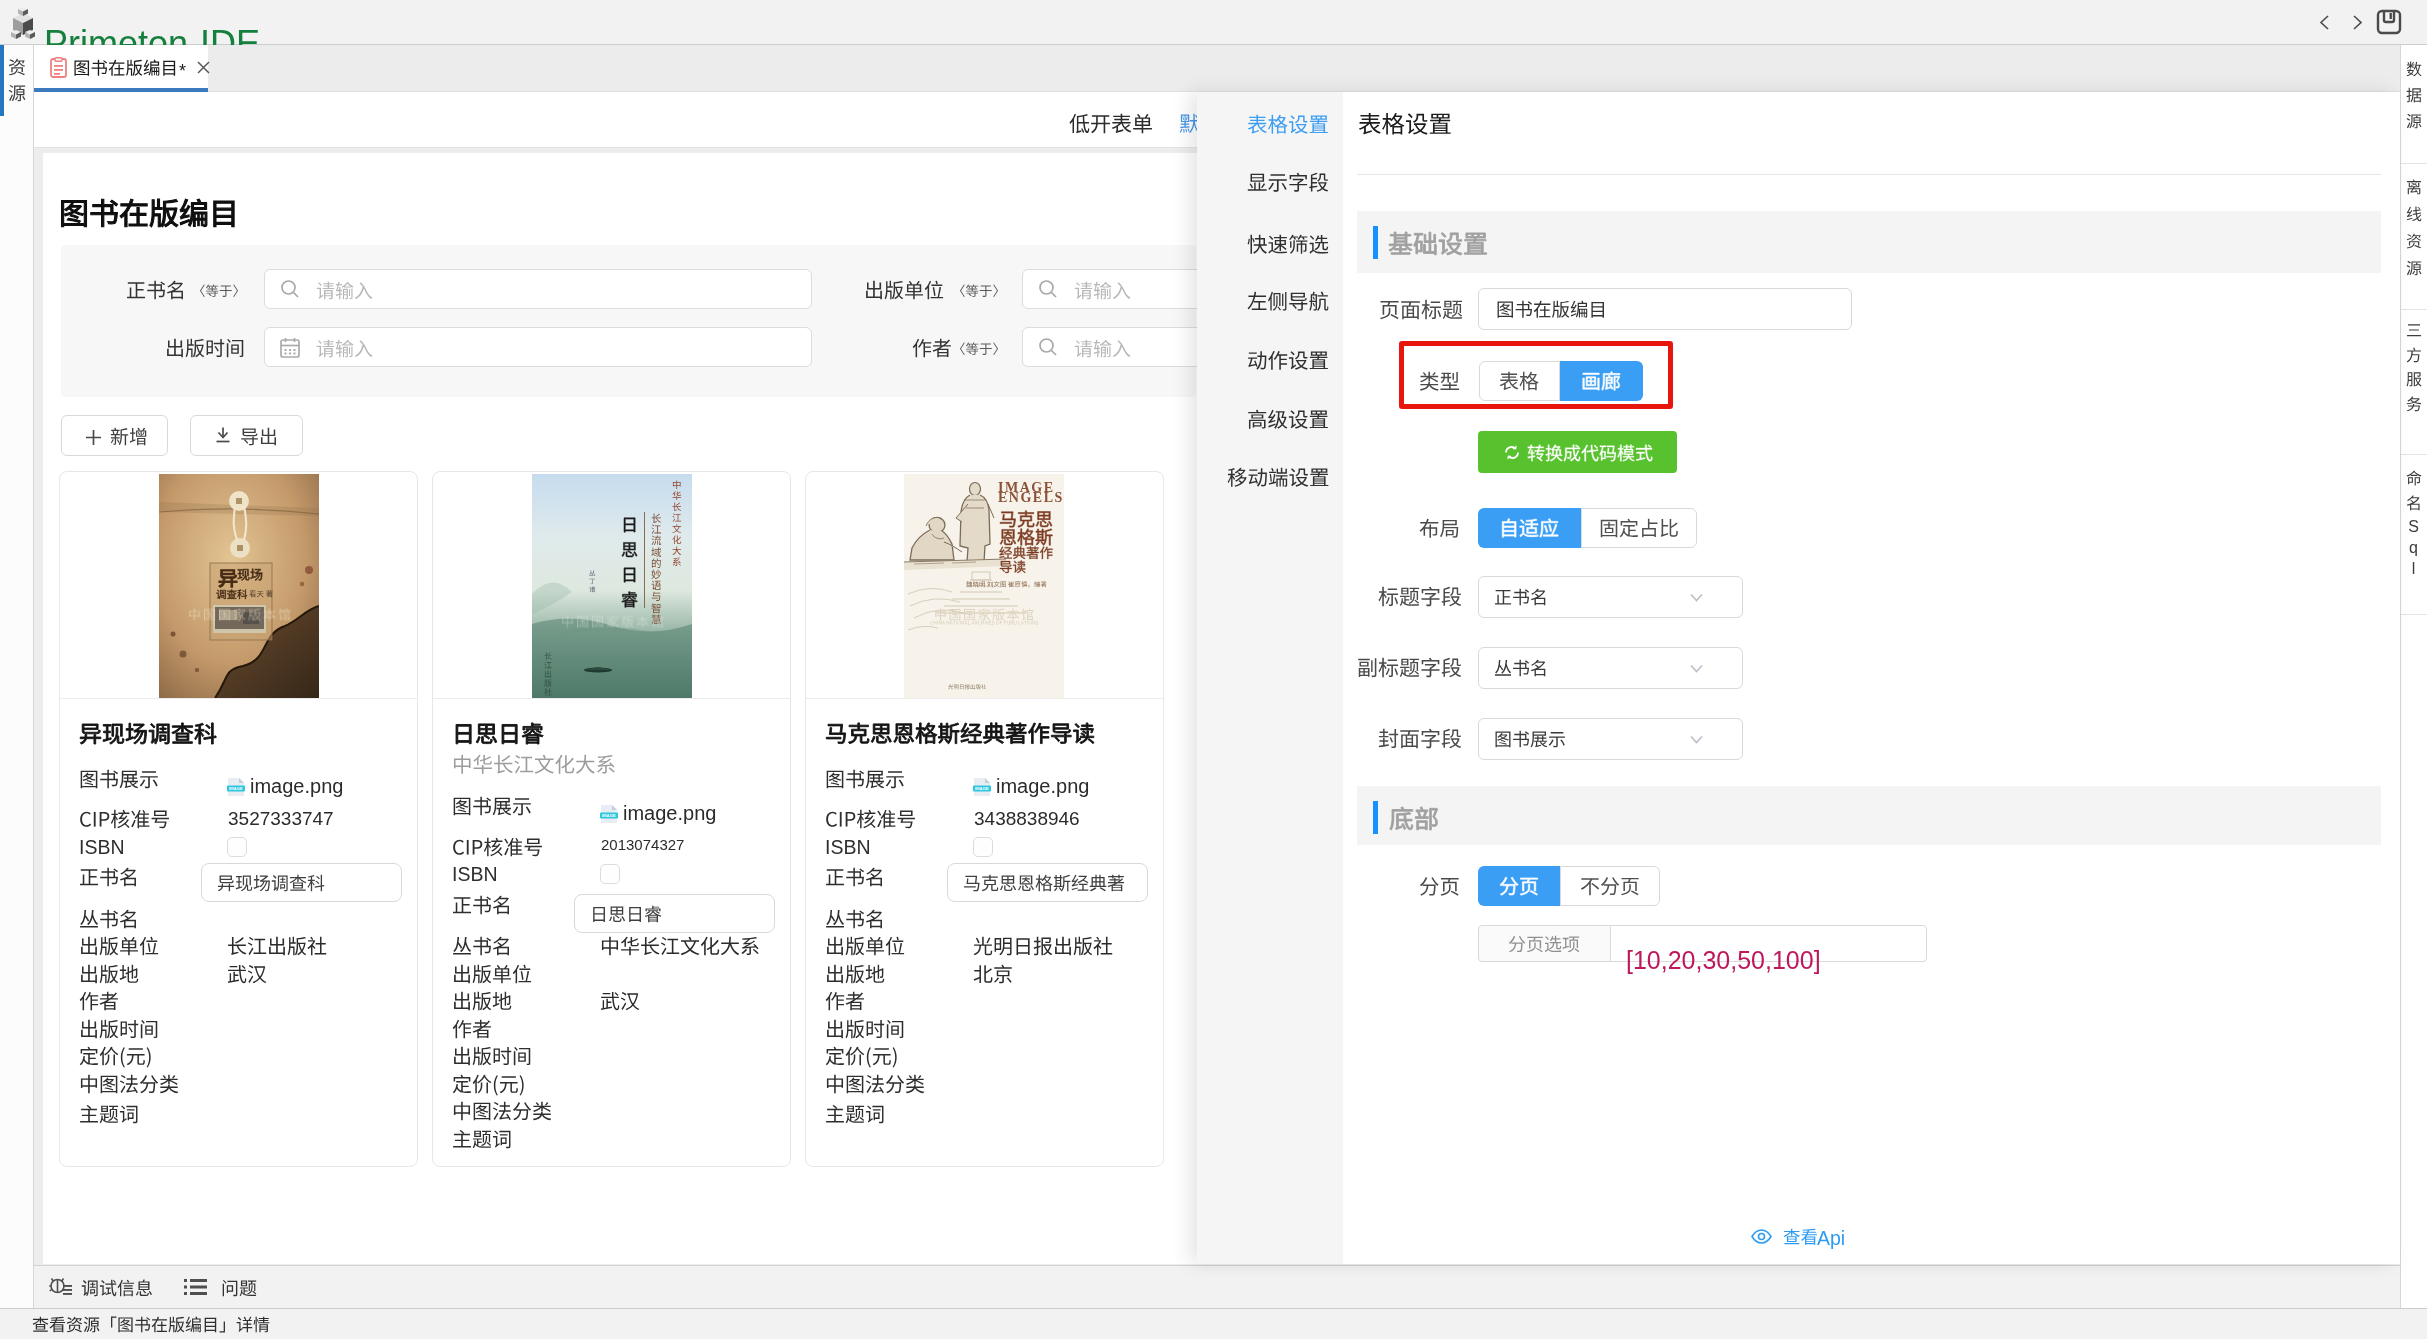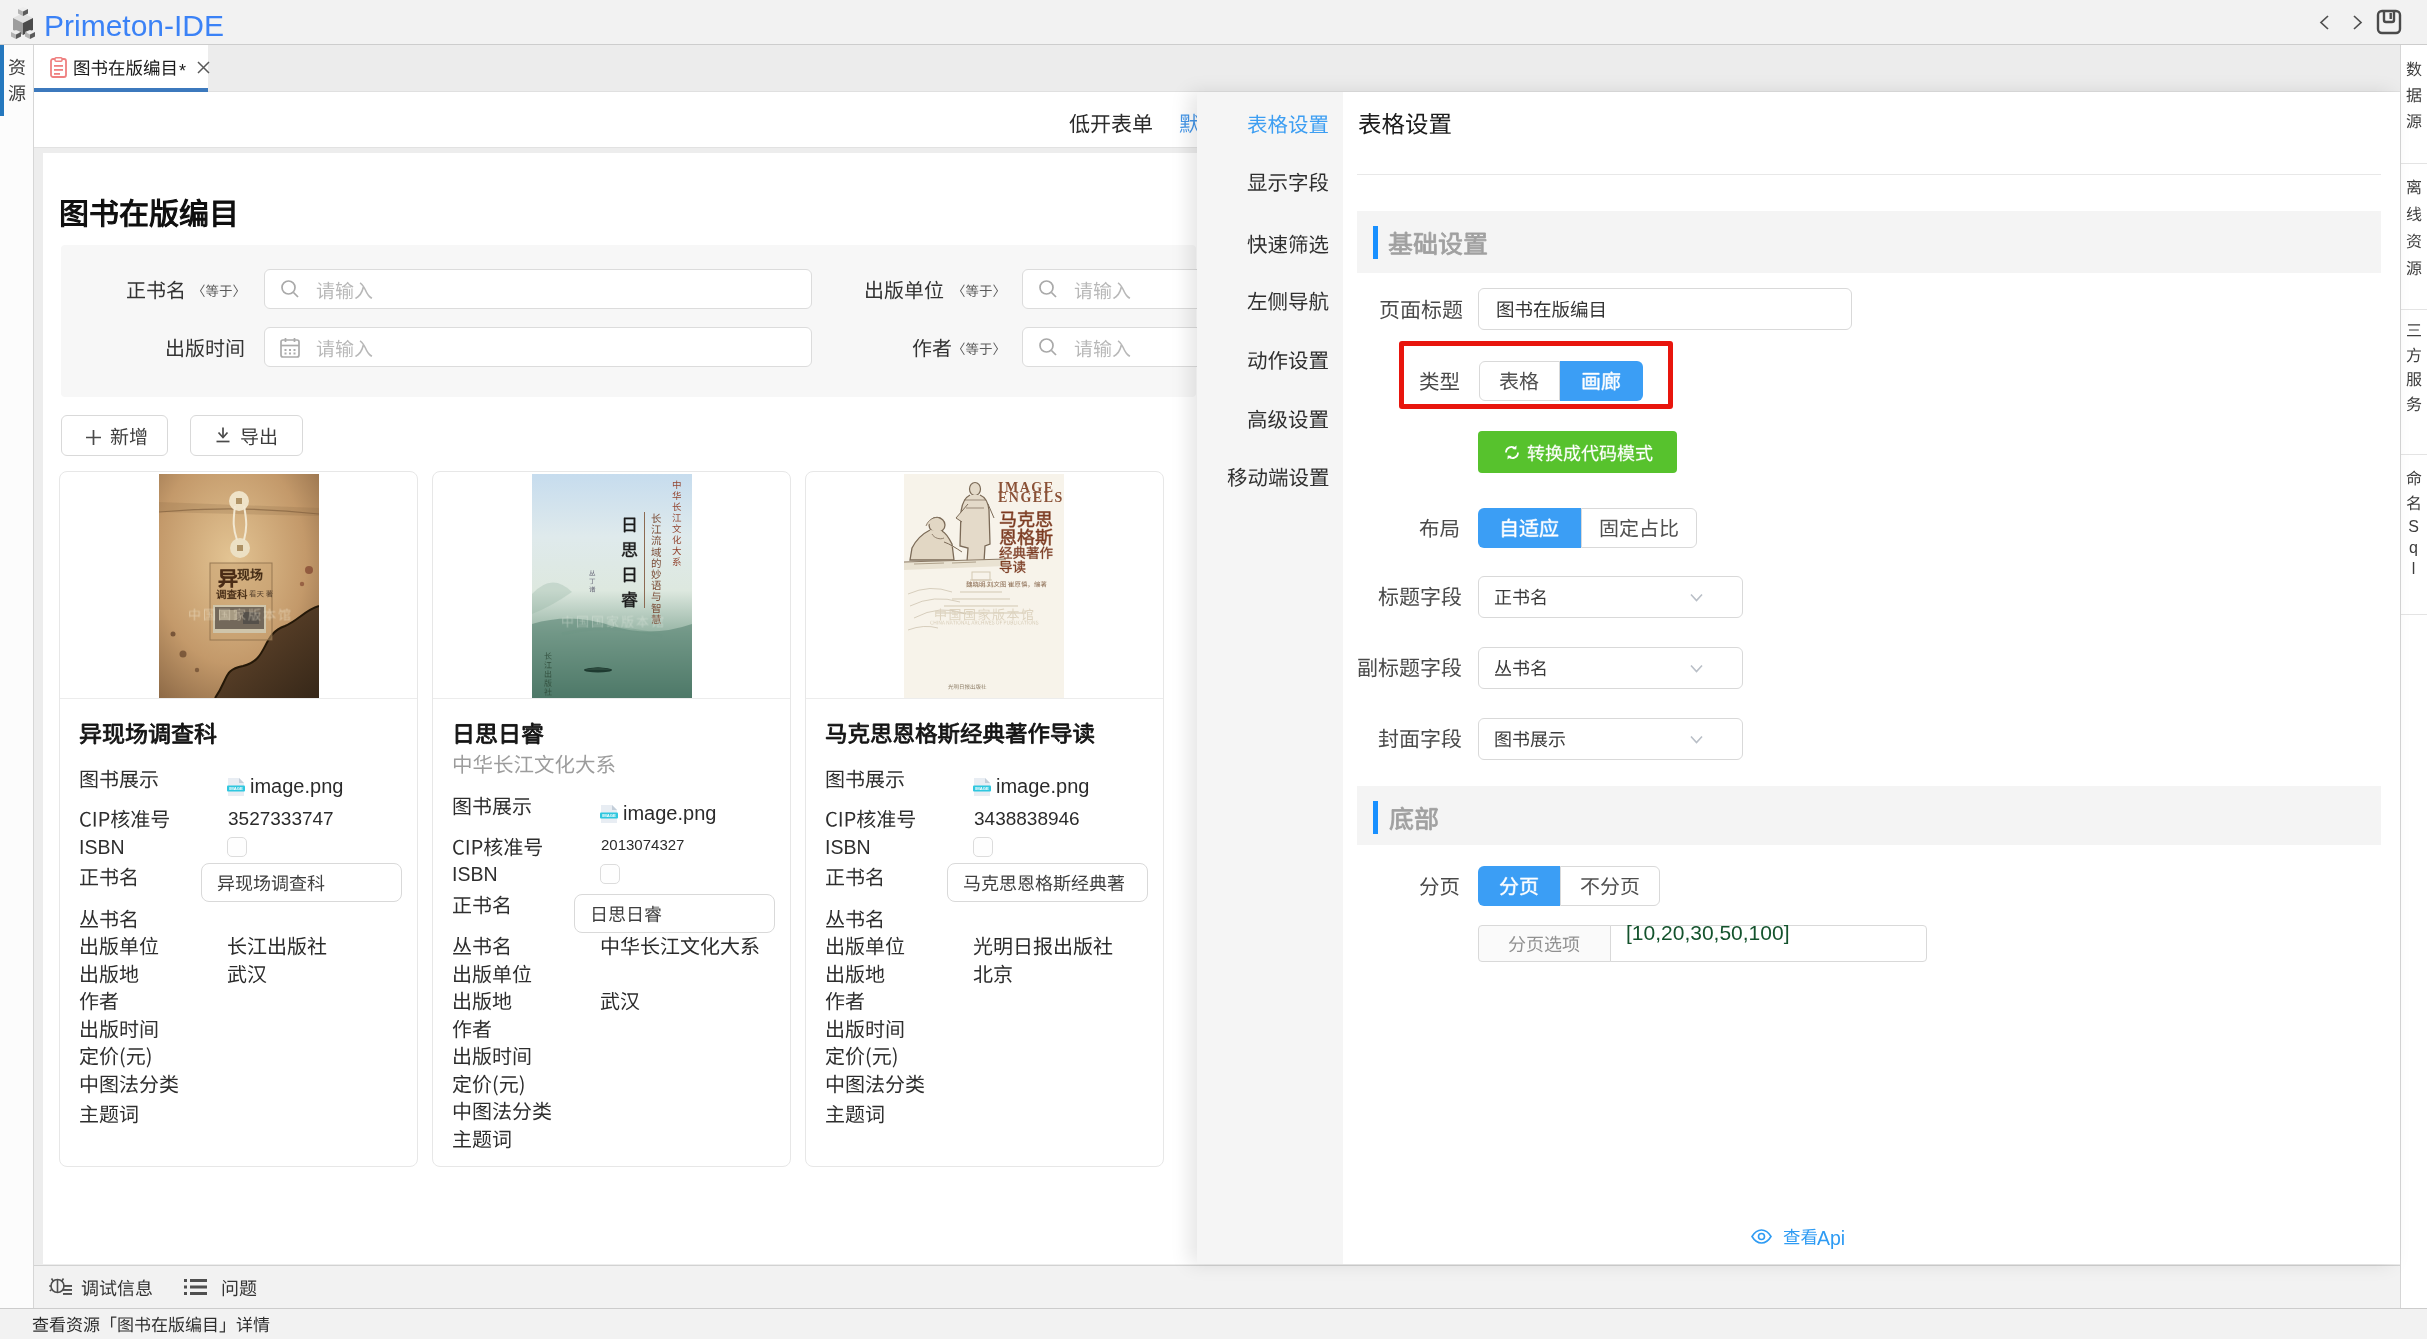--- a/index.html
+++ b/index.html
@@ -16,21 +16,21 @@
 <polygon points="9,2 14,4.5 14,9 9,6.5" fill="#b3b3b3"></polygon>
 <polygon points="19,2 14,4.5 14,9 19,6.5" fill="#5a5a5a"></polygon>
 <polygon points="2,25 7,23 12,25 7,27.5" fill="#ededed"></polygon>
 <polygon points="2,25 7,27.5 7,32 2,29.5" fill="#b3b3b3"></polygon>
 <polygon points="12,25 7,27.5 7,32 12,29.5" fill="#5a5a5a"></polygon>
 <polygon points="16,25 21,23 26,25 21,27.5" fill="#ededed"></polygon>
 <polygon points="16,25 21,27.5 21,32 16,29.5" fill="#b3b3b3"></polygon>
 <polygon points="26,25 21,27.5 21,32 26,29.5" fill="#5a5a5a"></polygon>
 </g>
   </svg>
-<div class="htx" style="left:44px;top:9px;font-size:30px;color:#3b82f6">Primeton-IDE</div>
+<div class="htx" style="left:44px;top:23px;font-size:36px;color:#15803d">Primeton-IDE</div>
 <svg class="a" style="left:2317px;top:14px" width="16" height="17" viewBox="0 0 16 17">
     <path d="M11 2 L4 8.5 L11 15" fill="none" stroke="#4f4f4f" stroke-width="1.7"></path>
   </svg>
 <svg class="a" style="left:2349px;top:14px" width="16" height="17" viewBox="0 0 16 17">
     <path d="M5 2 L12 8.5 L5 15" fill="none" stroke="#4f4f4f" stroke-width="1.7"></path>
   </svg>
 <svg class="a" style="left:2376px;top:9px" width="26" height="26" viewBox="0 0 26 26">
 <rect x="2" y="2" width="22" height="22" rx="4" fill="none" stroke="#4a4a4a" stroke-width="2.4"></rect>
 <path d="M8 3 v8 a2 2 0 0 0 2 2 h6 a2 2 0 0 0 2-2 v-8" fill="none" stroke="#4a4a4a" stroke-width="2.4"></path>
 <rect x="13.5" y="4" width="2.4" height="6" fill="#4a4a4a"></rect>
@@ -1415,21 +1415,21 @@
 <div class="a" style="left:1478px;top:925px;width:133px;height:37px;background:#fafafa;border:1px solid #d9d9d9;border-radius:4px 0 0 4px"></div>
 <div class="a" style="left:1610px;top:925px;width:317px;height:37px;background:#fff;border:1px solid #d9d9d9;border-radius:0 4px 4px 0"></div>
 <svg class="t" style="left:1508.0px;top:934.5px;width:72.0px;height:18.0px" viewBox="0 -880 4000 1000">
     <g transform="scale(1,-1)" fill="#909090">
       <use href="#g5206"></use>
       <use href="#g9875" x="1000"></use>
       <use href="#g9009" x="2000"></use>
       <use href="#g9879" x="3000"></use>
     </g>
   </svg>
-<div class="htx" style="left:1626px;top:921px;font-size:21px;color:#14532d">[10,20,30,50,100]</div>
+<div class="htx" style="left:1626px;top:946px;font-size:25px;color:#be185d">[10,20,30,50,100]</div>
 <svg class="a" style="left:1751px;top:1229px" width="21" height="15" viewBox="0 0 21 15">
 <path d="M1 7.5 C4 2.5 8 1 10.5 1 C13 1 17 2.5 20 7.5 C17 12.5 13 14 10.5 14 C8 14 4 12.5 1 7.5 z" fill="none" stroke="#2e9bf3" stroke-width="1.6"></path>
 <circle cx="10.5" cy="7.5" r="3" fill="none" stroke="#2e9bf3" stroke-width="1.6"></circle>
   </svg>
 <svg class="t" style="left:1783.0px;top:1228.2px;width:35.0px;height:17.5px" viewBox="0 -880 2000 1000">
     <g transform="scale(1,-1)" fill="#2e9bf3">
       <use href="#g67E5"></use>
       <use href="#g770B" x="1000"></use>
     </g>
   </svg>

